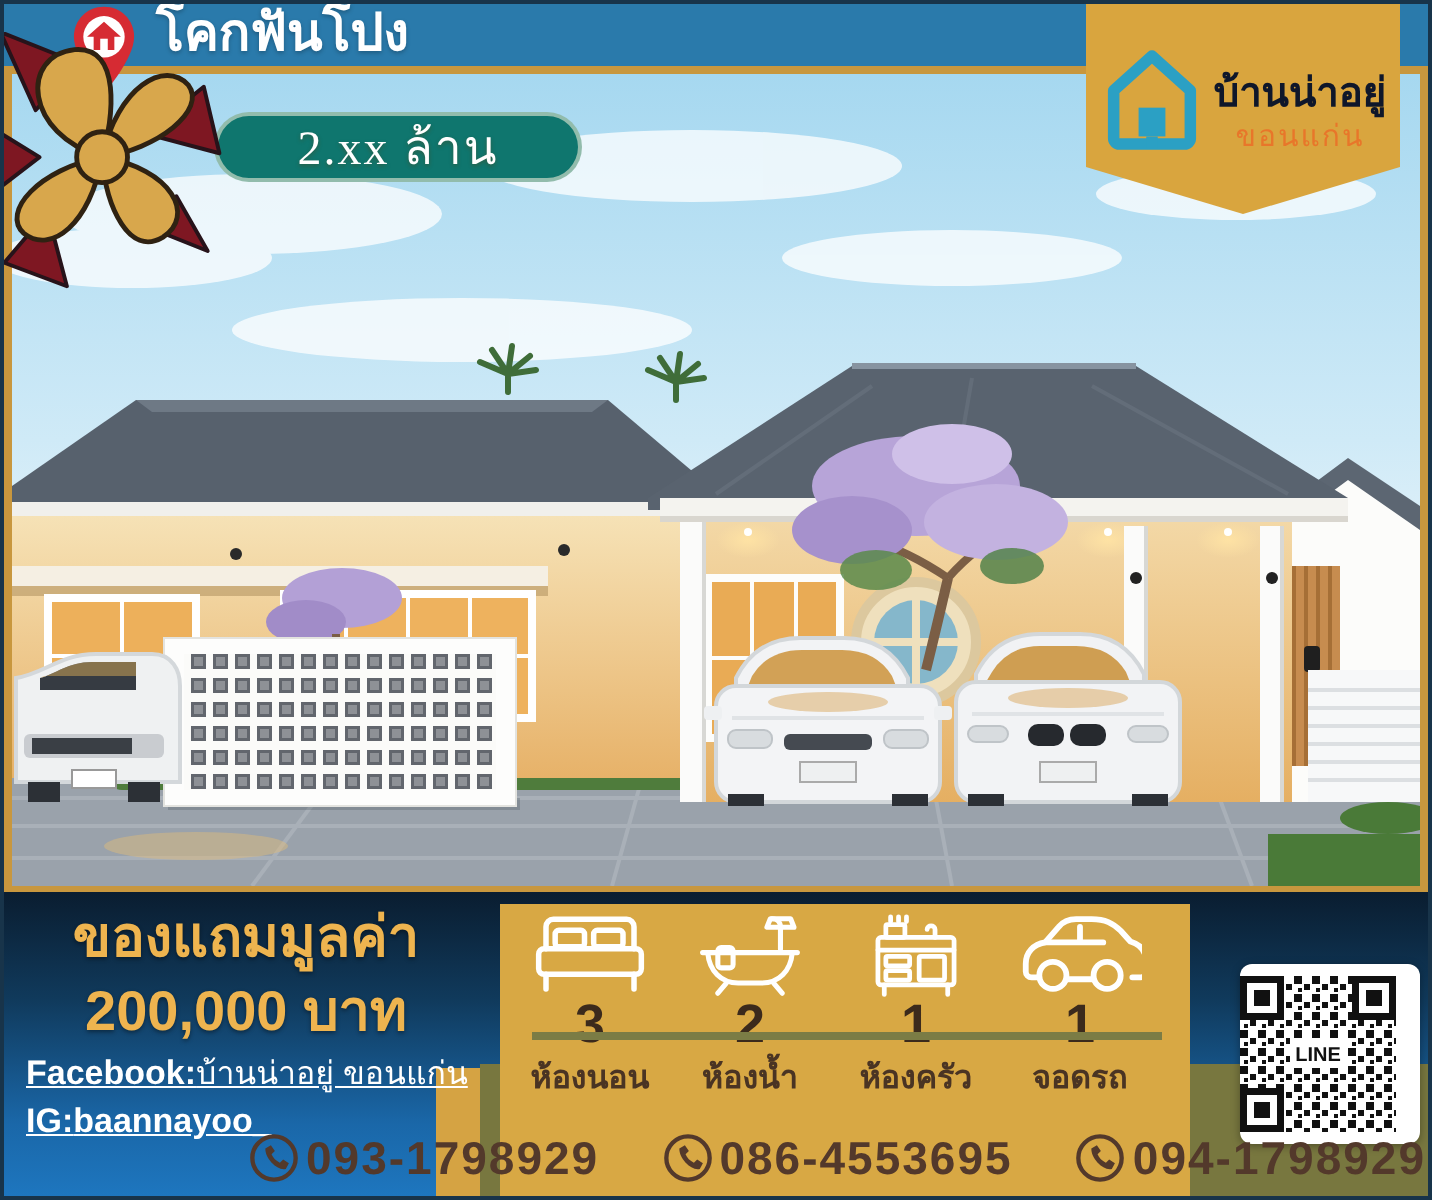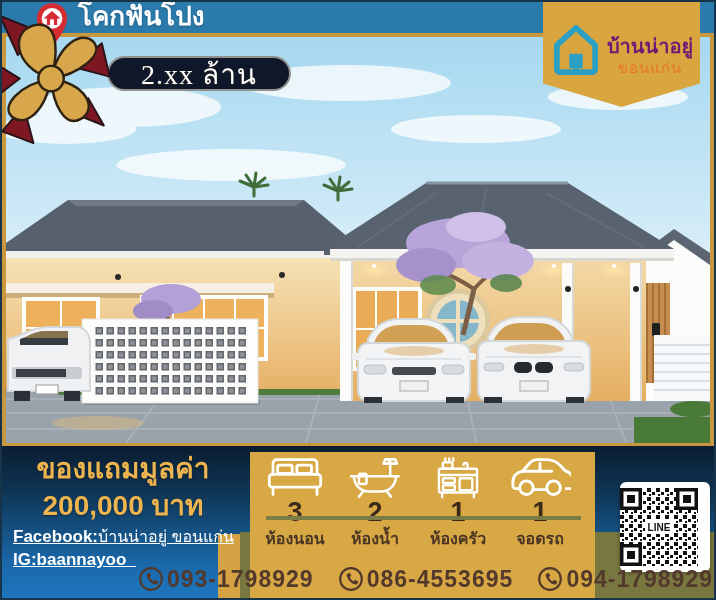--- a/index.html
+++ b/index.html
@@ -15,28 +15,28 @@
   .pin{position:absolute;left:36px;top:2px;width:32px;height:46px;z-index:13;}
 
   
   .photo{position:absolute;top:37px;left:0;width:716px;height:406px;box-sizing:border-box;
          border-left:6px solid #c8973e;border-right:6px solid #c8973e;background:#bfe2f3;z-index:1;}
   .photo svg{display:block;}
 
   
   .bow{position:absolute;left:-6px;top:16px;width:118px;height:132px;z-index:15;}
   .price-badge{position:absolute;left:107px;top:56px;width:184px;height:35px;z-index:14;
-         background:#0f172a;border:2px solid rgba(255,246,224,.55);border-radius:19px;box-sizing:border-box;
+         background:#0f766e;border:2px solid rgba(255,246,224,.55);border-radius:19px;box-sizing:border-box;
          display:flex;align-items:center;justify-content:center;color:#fff;
-         font-family:"Liberation Serif","DejaVu Serif",serif;font-size:28px;letter-spacing:1px;
+         font-family:"Liberation Serif","DejaVu Serif",serif;font-size:24px;letter-spacing:1px;
          text-shadow:0 1px 2px rgba(90,60,10,.4);}
   .brand-badge{position:absolute;left:543px;top:0;width:157px;height:107px;z-index:14;background:#d9a53e;
          clip-path:polygon(0 0,100% 0,100% 78%,50% 100%,0 78%);}
   .brand-badge .house{position:absolute;left:10px;top:24px;width:46px;height:52px;}
-  .brand-name{position:absolute;left:60px;top:30px;width:94px;text-align:center;color:#701a75;
+  .brand-name{position:absolute;left:60px;top:30px;width:94px;text-align:center;color:#0f172a;
          font-size:20px;font-weight:bold;}
   .brand-city{position:absolute;left:60px;top:56px;width:94px;text-align:center;color:#e8762a;
          font-size:15px;font-weight:normal;letter-spacing:1px;}
 
   
   .bottom{position:absolute;top:443px;left:0;right:0;height:157px;box-sizing:border-box;
           border-top:3px solid #c8973e;z-index:5;
           background:linear-gradient(180deg,#0a1d30 0%,#103a5c 35%,#1a67a8 75%,#1e77c0 100%);}
   .promo{position:absolute;left:0;top:4px;width:246px;text-align:center;color:#eeb44f;
          font-weight:bold;font-size:28px;line-height:37px;text-shadow:0 1px 2px rgba(0,0,0,.4);}
@@ -45,21 +45,21 @@
   .strip-gold{position:absolute;left:218px;top:88px;width:32px;height:66px;background:#d5a343;}
   .strip-green{position:absolute;left:240px;top:86px;width:476px;height:68px;background:#78773f;}
   .features-panel{position:absolute;left:250px;top:6px;width:345px;height:148px;background:#d8a844;}
   .feature{position:absolute;top:0;width:80px;text-align:center;}
   .feature .f-icon{margin-top:4px;height:44px;}
   .feature .f-count{margin-top:0;font-size:27px;font-weight:bold;color:#3b2a1c;line-height:24px;}
   .f-divider{position:absolute;left:16px;right:14px;top:64px;height:4px;background:#7b7c45;}
   .f-label{position:absolute;top:74px;width:80px;text-align:center;font-size:16px;font-weight:bold;color:#4a3423;}
   .qr{position:absolute;left:620px;top:36px;width:90px;height:90px;background:#fff;border-radius:6px;
       box-shadow:0 1px 4px rgba(0,0,0,.35);display:flex;align-items:center;justify-content:flex-start;}
-  .phones{position:absolute;left:138px;right:3px;top:116px;height:34px;display:flex;
+  .phones{position:absolute;left:124px;right:3px;top:116px;height:34px;display:flex;
           justify-content:space-between;align-items:center;}
   .phone-link{display:flex;align-items:center;gap:3px;color:#53392b;font-weight:bold;
           font-size:23px;letter-spacing:1px;white-space:nowrap;}
 </style>
 </head>
 <body>
 
 <div class="page">
 
   <div class="topbar"></div>

